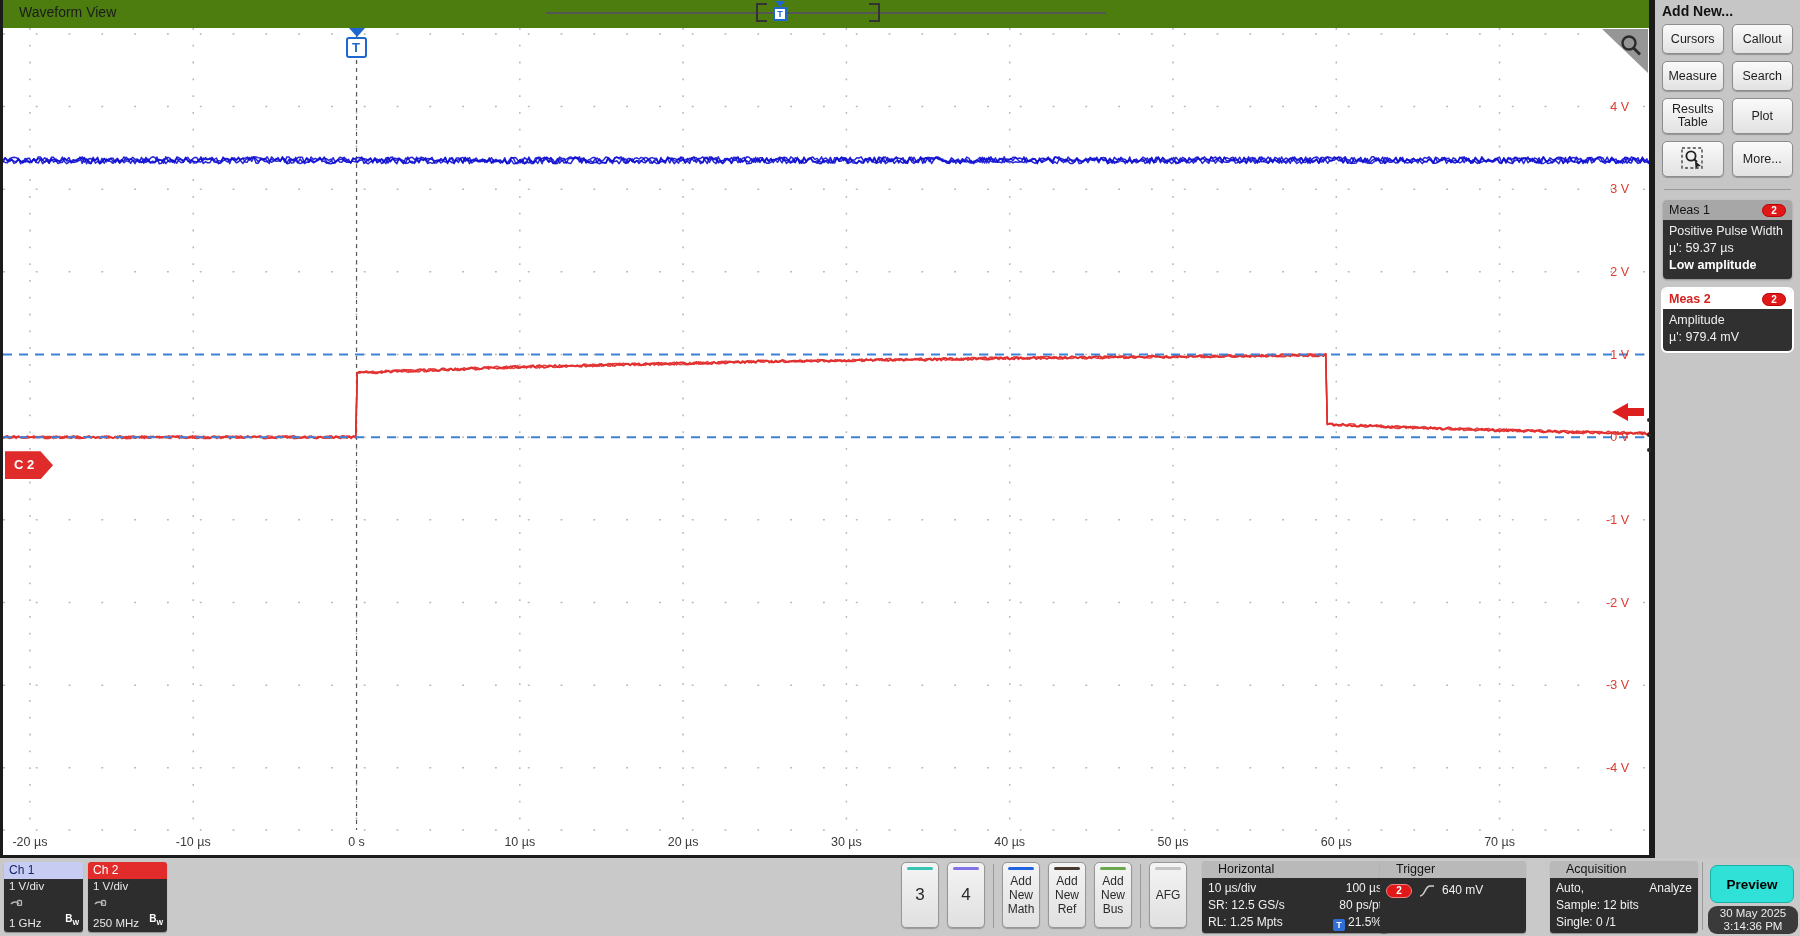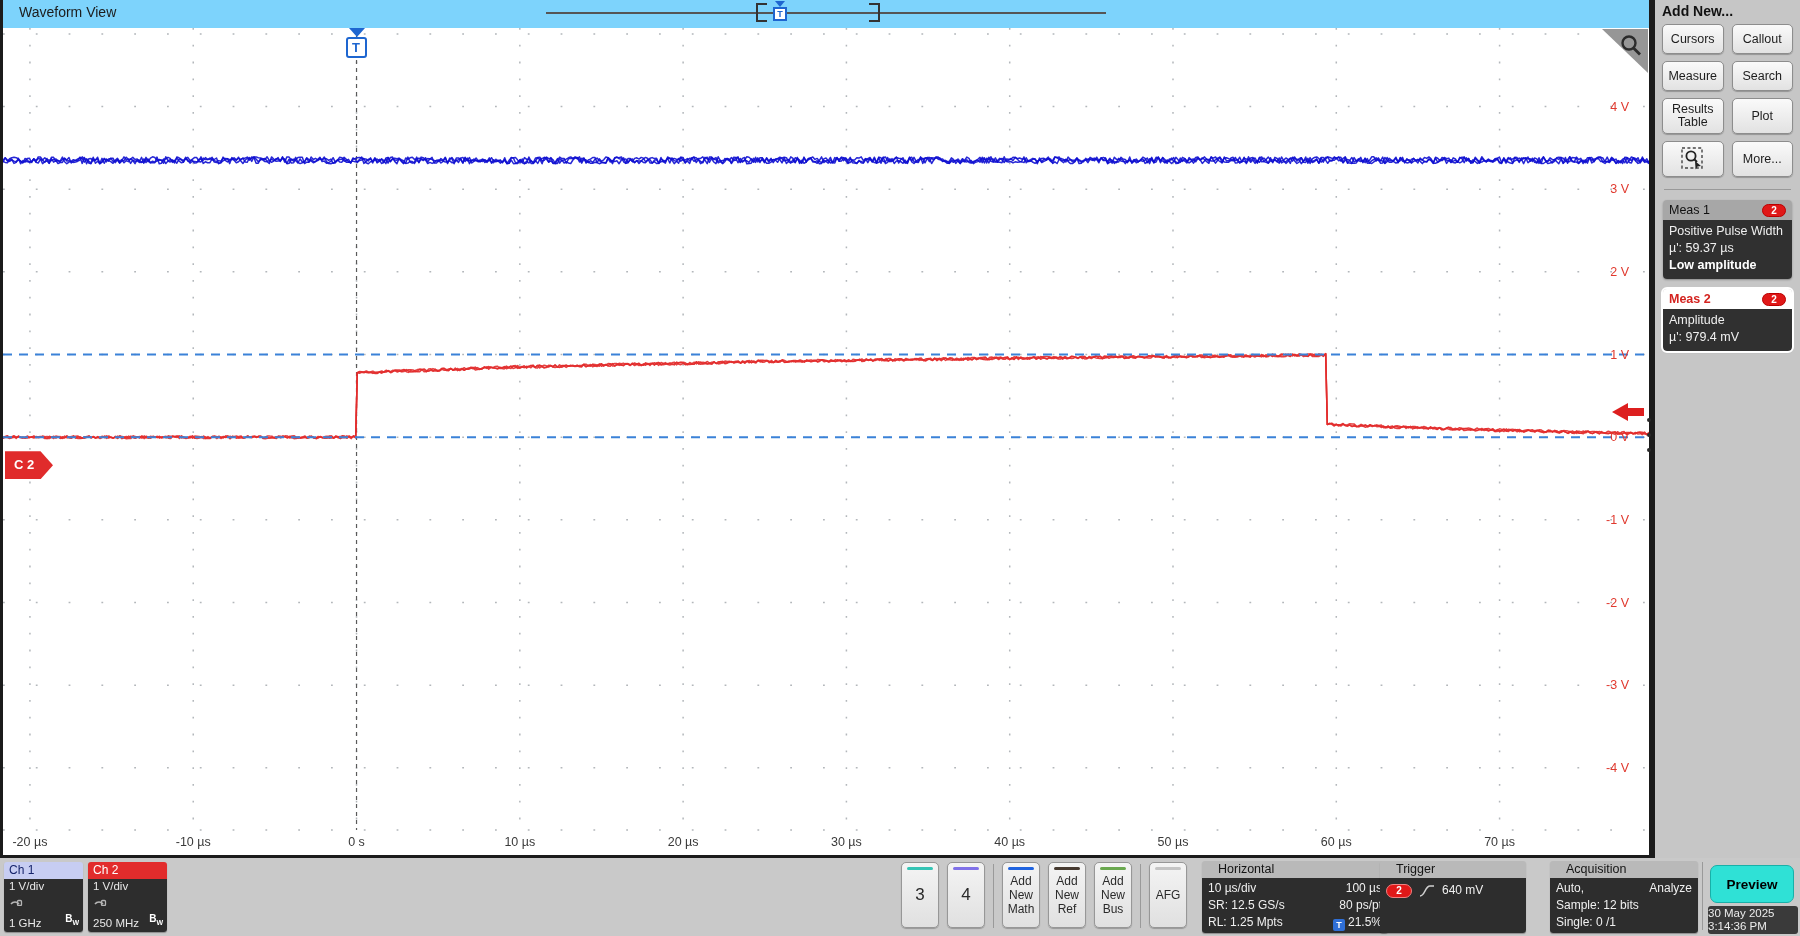--- a/index.html
+++ b/index.html
@@ -1,21 +1,21 @@
 <!DOCTYPE html>
 <html><head>
 <meta charset="utf-8">
 <style>
   html,body{margin:0;padding:0;}
   body{width:1800px;height:936px;background:#c9c9c9;font-family:"Liberation Sans",sans-serif;position:relative;overflow:hidden;-webkit-font-smoothing:antialiased;}
   *{box-sizing:border-box;}
 
   
   .wfview{position:absolute;left:0;top:0;width:1652px;height:858px;background:#fff;border:3px solid #1b1b1b;border-top:none;}
-  .titlebar{position:relative;height:34px;background:#7dd3fc;border-bottom:2px solid #2a2a2a;}
+  .titlebar{position:relative;height:34px;background:#4d7c0f;border-bottom:2px solid #2a2a2a;}
   .titlebar .title{position:absolute;left:16px;top:4px;font-size:14px;color:#1c1c1c;}
   .mm-line{position:absolute;left:543px;top:12px;width:560px;height:2px;background:#555;}
   .mm-bracket{position:absolute;top:3px;width:11px;height:19px;border:2px solid #333;}
   .mm-bracket.lft{left:753px;border-right:none;}
   .mm-bracket.rgt{left:866px;border-left:none;}
   .mm-trig{position:absolute;left:770px;top:1px;width:15px;height:24px;}
   .mm-trig .tri{position:absolute;left:2px;top:0;width:0;height:0;border-left:5px solid transparent;border-right:5px solid transparent;border-top:6px solid #1e66d0;}
   .mm-trig .box{position:absolute;left:0;top:6px;width:14px;height:14px;background:#fff;border:2px solid #1e66d0;color:#1e66d0;font-size:9px;font-weight:bold;text-align:center;line-height:10px;}
 
   .plot{position:absolute;left:0;top:28px;width:1646px;height:825px;background:#fff;}
@@ -78,21 +78,21 @@
   .hpanel{left:1202px;width:186px;}
   .hrow{display:flex;justify-content:space-between;}
   .tpanel{left:1380px;width:146px;}
   .apanel{left:1550px;width:148px;}
   .trigrow{display:flex;align-items:center;gap:7px;margin-top:2px;}
   .trigsrc{width:26px;height:14px;border-radius:7px;background:#e01818;border:1px solid #f08080;color:#fff;font-size:10px;font-weight:bold;text-align:center;line-height:12px;}
   .tposicon{display:inline-block;width:12px;height:12px;background:#2f6fd6;border-radius:2px;color:#fff;font-size:9px;font-weight:bold;text-align:center;line-height:12px;margin-right:3px;vertical-align:-2px;}
 
   .bb-vsep{position:absolute;left:1702px;top:4px;width:1px;height:68px;background:#9a9a9a;}
   .previewbtn{position:absolute;left:1710px;top:7px;width:84px;height:38px;background:#2fe1d6;border:1px solid #18b0a8;border-radius:7px;color:#000;font-weight:bold;font-size:13.5px;display:flex;align-items:center;justify-content:center;}
-  .datetime{position:absolute;left:1708px;top:48px;width:90px;height:28px;background:#3a3a3a;border-radius:3px;color:#ececec;font-size:11.5px;line-height:13px;padding-top:1px;}
+  .datetime{position:absolute;left:1708px;top:48px;width:90px;height:28px;background:#3a3a3a;border-radius:9px;color:#ececec;font-size:11.5px;text-align:center;line-height:13px;padding-top:1px;}
 </style>
 </head>
 <body>
 
 <div class="wfview">
   <div class="titlebar">
     <span class="title">Waveform View</span>
     <div class="mm-line"></div>
     <div class="mm-bracket lft"></div>
     <div class="mm-bracket rgt"></div>

